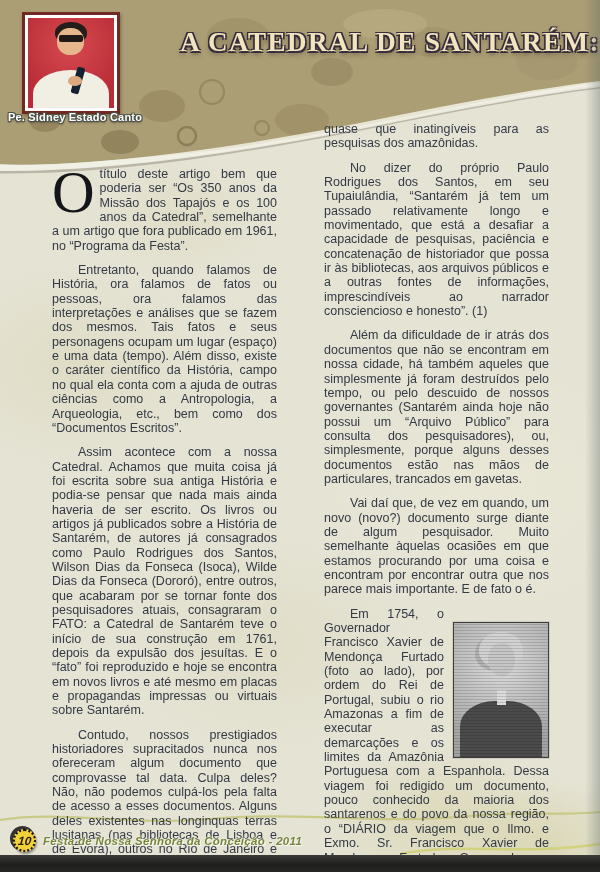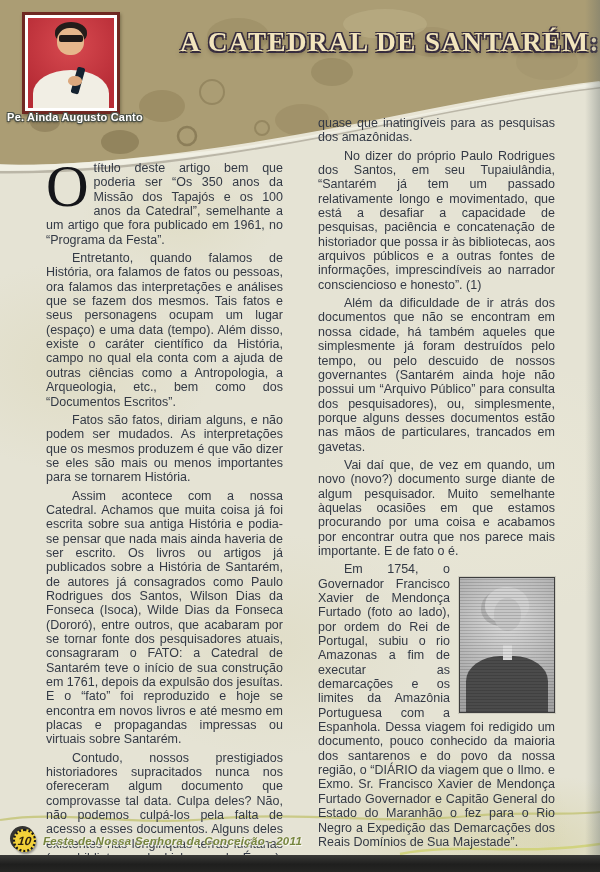--- a/index.html
+++ b/index.html
@@ -47,21 +47,21 @@
     position:absolute;top:111px;left:6px;z-index:3;width:138px;text-align:center;
     font-size:11px;font-weight:bold;color:#fff;letter-spacing:.2px;
     text-shadow:-1px -1px 0 #4c5248,1px -1px 0 #4c5248,-1px 1px 0 #4c5248,1px 1px 0 #4c5248,0 2px 2px rgba(0,0,0,.45);
   }
 
   
   .col{position:absolute;z-index:4;width:245px;color:#333945;
     font-size:12.5px;line-height:14.35px;text-align:justify;}
   .col-left{left:42px;top:157px;}
   .col-right{left:314px;top:112px;}
-  .p{margin:4px;}
+  .p{margin:10px;}
   .indent{text-indent:26px;}
   .run-i{}
   .dropcap{
     float:left;font-family:"Liberation Serif",serif;font-size:59px;line-height:44px;
     color:#141519;padding:3px 5px 0 0;font-weight:normal;
   }
 
   
   .portrait{position:relative;float:right;width:94px;height:134px;margin:15px 0 4px 9px;
     border:1px solid #3e3e3e;box-shadow:0 0 0 1px #cfcdc0;
@@ -126,41 +126,40 @@
   <div class="photo">
     <div class="photo-inner">
       <span class="p-shirt"></span>
       <span class="p-hair"></span>
       <span class="p-face"></span>
       <span class="p-glasses"></span>
       <span class="p-mic"></span>
       <span class="p-hand"></span>
     </div>
   </div>
-  <div class="caption">Pe. Ainda Augusto Canto</div>
+  <div class="caption">Pe. Sidney Estado Canto</div>
 
   <div class="col col-left">
     <p class="p">
       <span class="dropcap">O</span><span>título deste artigo bem que poderia ser “Os 350 anos da Missão dos Tapajós e os 100 anos da Catedral”, semelhante a um artigo que fora publicado em 1961, no “Programa da Festa”.</span>
     </p>
     <p class="p indent">Entretanto, quando falamos de História, ora falamos de fatos ou pessoas, ora falamos das interpretações e análises que se fazem dos mesmos. Tais fatos e seus personagens ocupam um lugar (espaço) e uma data (tempo). Além disso, existe o caráter científico da História, campo no qual ela conta com a ajuda de outras ciências como a Antropologia, a Arqueologia, etc., bem como dos “Documentos Escritos”.</p>
-    <p class="p indent">Fatos são fatos, diriam alguns, e não podem ser mudados. As interpretações que os mesmos produzem é que vão dizer se eles são mais ou menos importantes para se tornarem História.</p>
     <p class="p indent">Assim acontece com a nossa Catedral. Achamos que muita coisa já foi escrita sobre sua antiga História e podia-se pensar que nada mais ainda haveria de ser escrito. Os livros ou artigos já publicados sobre a História de Santarém, de autores já consagrados como Paulo Rodrigues dos Santos, Wilson Dias da Fonseca (Isoca), Wilde Dias da Fonseca (Dororó), entre outros, que acabaram por se tornar fonte dos pesquisadores atuais, consagraram o FATO: a Catedral de Santarém teve o início de sua construção em 1761, depois da expulsão dos jesuítas. E o “fato” foi reproduzido e hoje se encontra em novos livros e até mesmo em placas e propagandas impressas ou virtuais sobre Santarém.</p>
     <p class="p indent">Contudo, nossos prestigiados historiadores supracitados nunca nos ofereceram algum documento que comprovasse tal data. Culpa deles? Não, não podemos culpá-los pela falta de acesso a esses documentos. Alguns deles existentes nas longinquas terras lusitanas (nas bibliotecas de Lisboa e de Évora), outros no Rio de Janeiro e São Paulo. Ainda hoje, mesmo com as mais diversas formas de digitalização, alguns textos e livros continuam</p>
   </div>
 
   <div class="col col-right">
     <p class="p">
       <span>quase que inatingíveis para as pesquisas dos amazônidas.</span>
     </p>
     <p class="p indent">
       <span>No dizer do próprio Paulo Rodrigues dos Santos, em seu Tupaiulândia, “</span><span class="run-i">Santarém já tem um passado relativamente longo e movimentado, que está a desafiar a capacidade de pesquisas, paciência e concatenação de historiador que possa ir às bibliotecas, aos arquivos públicos e a outras fontes de informações, imprescindíveis ao narrador consciencioso e honesto</span><span>”. (1)</span>
     </p>
     <p class="p indent">Além da dificuldade de ir atrás dos documentos que não se encontram em nossa cidade, há também aqueles que simplesmente já foram destruídos pelo tempo, ou pelo descuido de nossos governantes (Santarém ainda hoje não possui um “Arquivo Público” para consulta dos pesquisadores), ou, simplesmente, porque alguns desses documentos estão nas mãos de particulares, trancados em gavetas.</p>
-    <p class="p indent">Vai daí que, de vez em quando, um novo (novo?) documento surge diante de algum pesquisador. Muito semelhante àquelas ocasiões em que estamos procurando por uma coisa e acabamos por encontrar outra que nos parece mais importante. E de fato o é.</p>
+    <p class="p indent">Vai daí que, de vez em quando, um novo (novo?) documento surge diante de algum pesquisador. Muito semelhante àquelas ocasiões em que estamos procurando por uma coisa e encontram por encontrar outra que nos parece mais importante. E de fato o é.</p>
     <p class="p indent">
       <span class="portrait">
         <span class="m-coat"></span>
         <span class="m-wig"></span>
         <span class="m-face"></span>
         <span class="m-cravat"></span>
         <span class="m-grain"></span>
       </span>
       <span>Em 1754, o Governador Francisco Xavier de Mendonça Furtado (</span><span class="run-i">foto ao lado</span><span>), por ordem do Rei de Portugal, subiu o rio Amazonas a fim de executar as demarcações e os limites da Amazônia Portuguesa com a Espanhola. Dessa viagem foi redigido um documento, pouco conhecido da maioria dos santarenos e do povo da nossa região, o “</span><span class="run-i">DIÁRIO da viagem que o Ilmo. e Exmo. Sr. Francisco Xavier de Mendonça Furtado Governador e Capitão General do Estado do Maranhão o fez para o Rio Negro a Expedição das Demarcações dos Reais Domínios de Sua Majestade</span><span>”.</span>
     </p>

